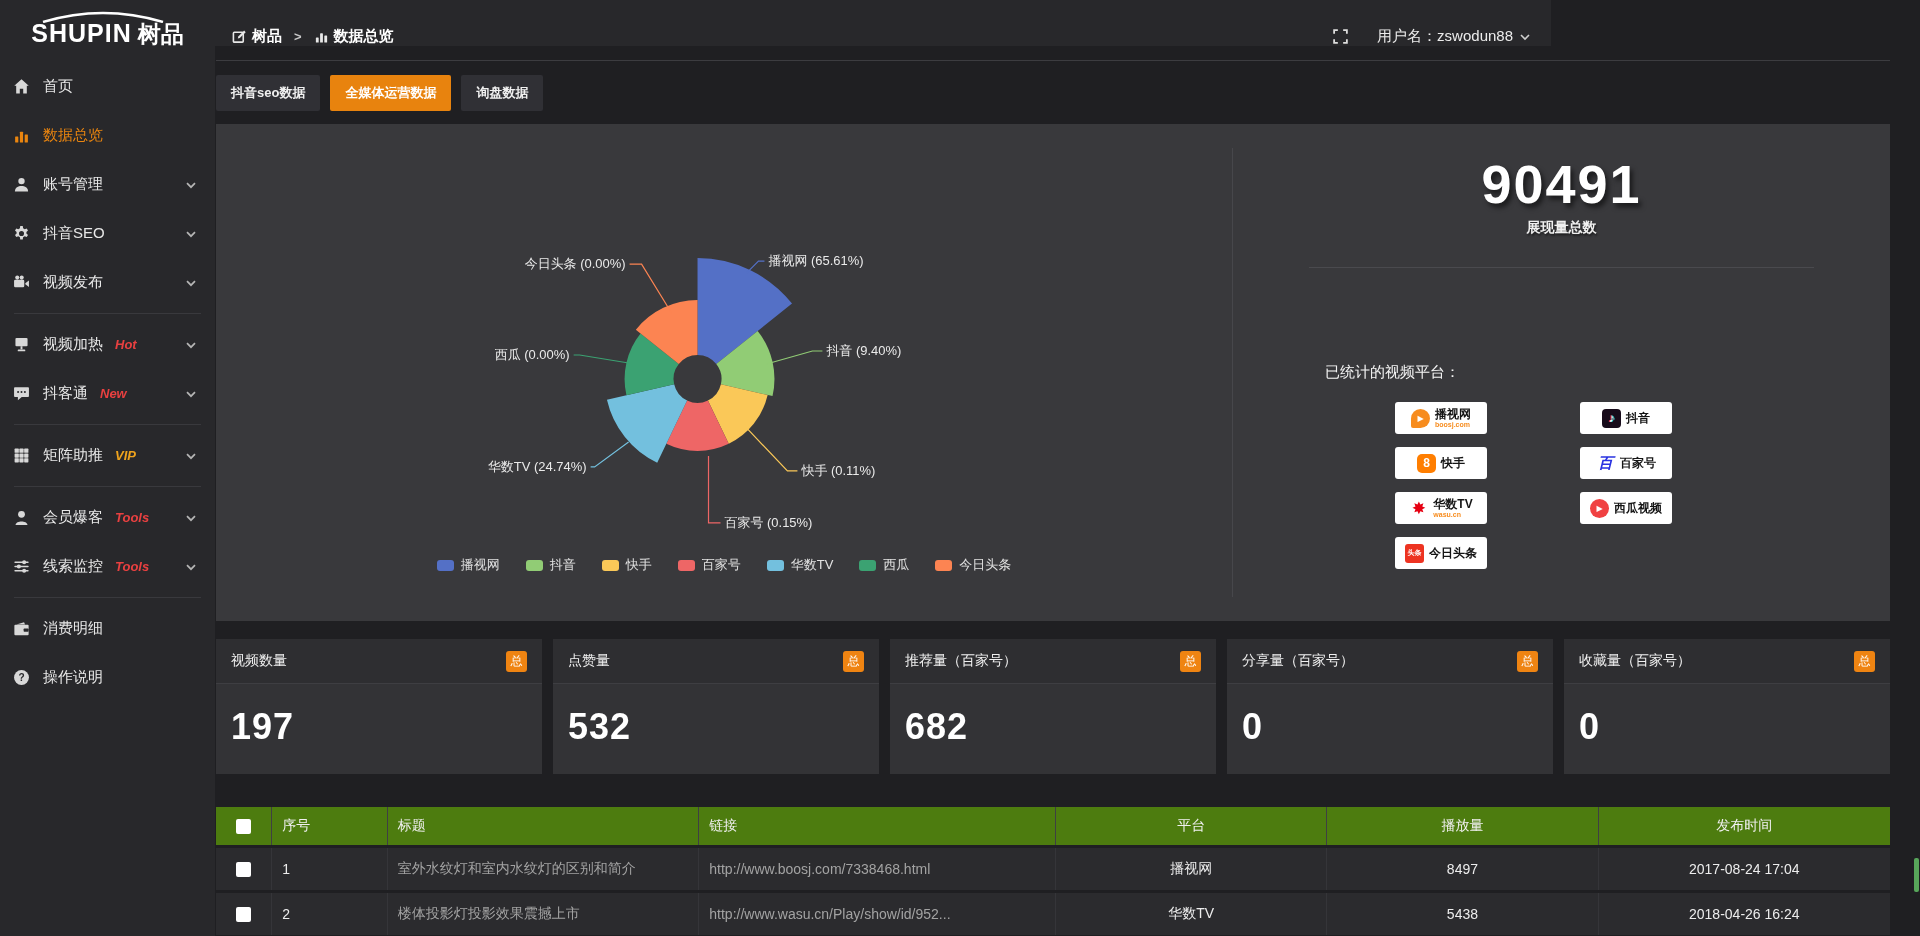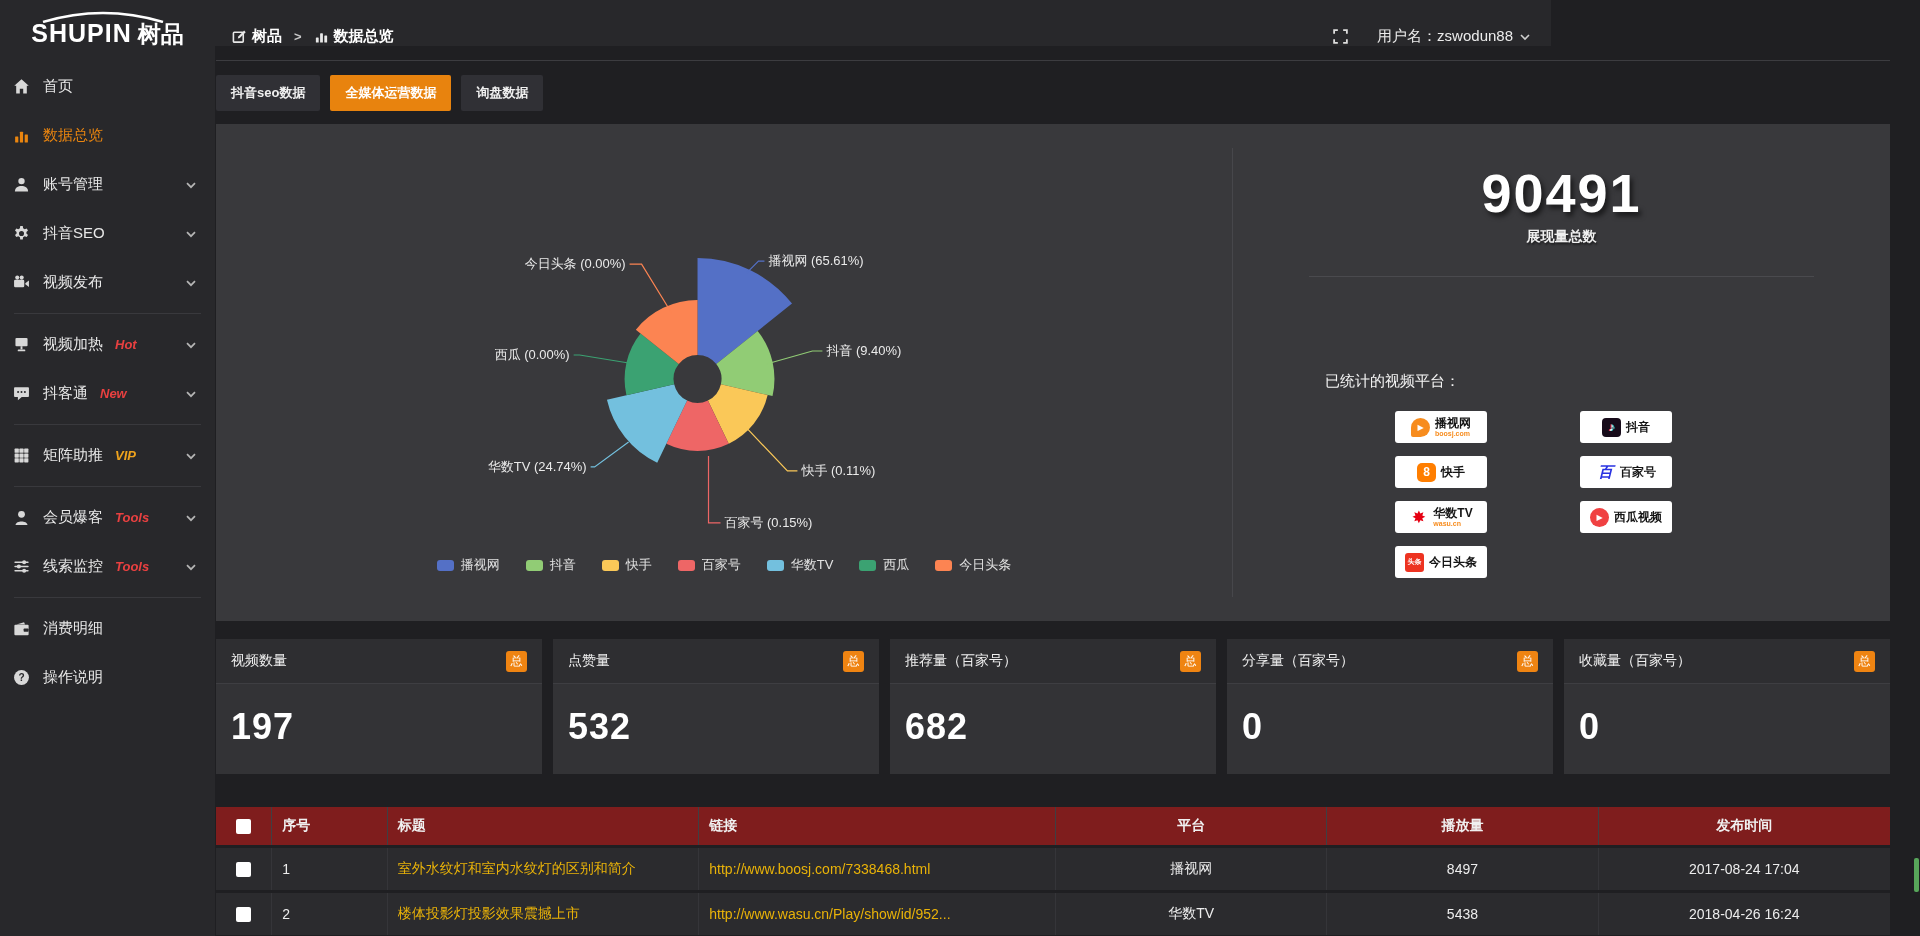--- a/index.html
+++ b/index.html
@@ -42,21 +42,21 @@
   .tab.active{background:#e8830e;color:#fff}
   
   .panel{margin-top:13px;background:#39393c;height:497px;display:flex}
   .chart-area{width:1016px;position:relative}
   .chart-area svg{display:block}
   .legend{display:flex;justify-content:center;gap:26px;margin-top:2px}
   .legend-item{display:flex;align-items:center;cursor:pointer}
   .legend-chip{width:17px;height:11px;border-radius:3px;display:inline-block}
   .legend-label{margin-left:7px;font-size:13px;color:#e2e2e2}
   .v-div{width:1px;background:#47474b;margin:24px 0}
-  .right-area{flex:1;text-align:center;padding-top:38px}
+  .right-area{flex:1;text-align:center;padding-top:29px}
   .big-number{font-size:54px;font-weight:bold;color:#fff;letter-spacing:2px;text-shadow:3px 4px 5px rgba(0,0,0,.55)}
   .big-label{margin-top:4px;font-size:14px;font-weight:bold;color:#f0f0f0;text-shadow:1px 2px 2px rgba(0,0,0,.5)}
   .sum-div{width:505px;margin:30px auto 0;border-top:1px solid #4a4a4e}
   .plat-label{text-align:left;margin:95px 0 0 92px;font-size:15px;color:#f5f5f5}
   .plat-grid{display:grid;grid-auto-flow:column;grid-template-rows:repeat(4,32px);grid-template-columns:92px 92px;column-gap:93px;row-gap:13px;justify-content:start;margin:20px 0 0 162px}
   .platform-badge{width:92px;height:32px;background:#fff;border-radius:3px;display:flex;align-items:center;justify-content:center;gap:5px;box-sizing:border-box;padding:0 3px}
   .pb-text{display:flex;flex-direction:column;align-items:flex-start;line-height:1.05}
   .pb-name{font-size:12px;font-weight:bold;color:#151515;white-space:nowrap}
   .pb-sub{font-size:7px;color:#f78c1e;font-weight:bold}
   .lg{width:19px;height:19px;display:inline-flex;align-items:center;justify-content:center;flex:none;font-weight:bold}
@@ -70,25 +70,25 @@
   
   .stat-cards{display:flex;gap:11px;margin-top:18px}
   .card{flex:1;background:#333336}
   .card-head{height:44px;background:#2e2e31;display:flex;align-items:center;justify-content:space-between;padding:0 15px;border-bottom:1px solid #3e3e42}
   .card-title{font-size:14px;color:#f0f0f0}
   .badge-total{width:21px;height:21px;background:#ef8412;color:#fff;font-size:12px;display:flex;align-items:center;justify-content:center;border-radius:3px;cursor:pointer}
   .card-body{padding:22px 15px 26px;font-size:36px;font-weight:bold;color:#fff;letter-spacing:1px}
   
   .table-wrap{margin-top:30px}
   table{width:100%;border-collapse:separate;border-spacing:0 3px;font-size:14px;table-layout:fixed}
-  th{background:#7f1d1d;color:#f0f0f0;font-weight:bold;padding:10px;text-align:left;border-right:1px solid #3f3f43}
+  th{background:#4d7c0f;color:#f0f0f0;font-weight:normal;padding:10px;text-align:left;border-right:1px solid #3f3f43}
   td{background:#2b2b2e;color:#ededed;padding:12px 10px;border-right:1px solid #353539;overflow:hidden;white-space:nowrap;text-overflow:ellipsis}
   th:last-child,td:last-child{border-right:none}
   .col-center{text-align:center}
-  .orange{color:#eab308;cursor:pointer}
+  .orange{color:#a3a3a3;cursor:pointer}
   .cb{width:15px;height:15px;background:#fff;border-radius:2px;display:inline-block;vertical-align:middle;cursor:pointer}
   th.cb-cell,td.cb-cell{text-align:center}
   
   .scroll-thumb{position:fixed;right:1px;top:858px;width:5px;height:34px;background:#57a65a;border-radius:2px;z-index:30}
 </style>
 </head>
 <body>
 
 <div class="topbar">
   <div class="logo">

